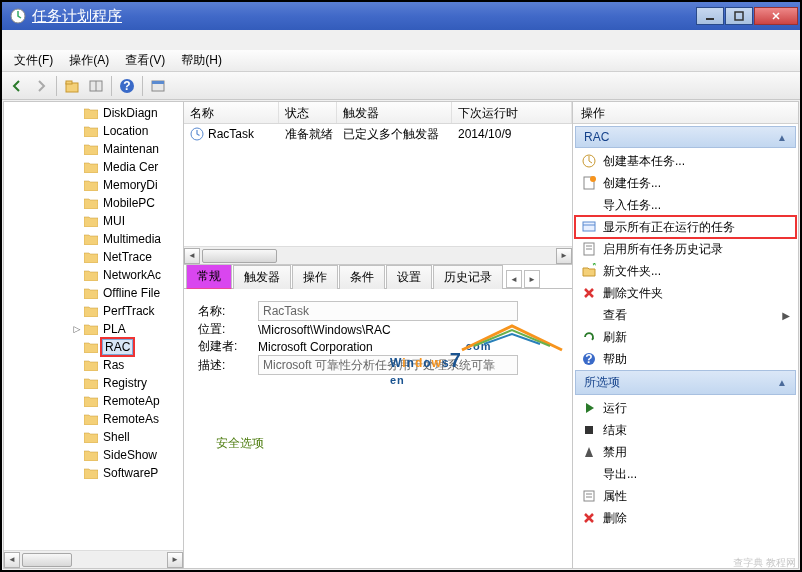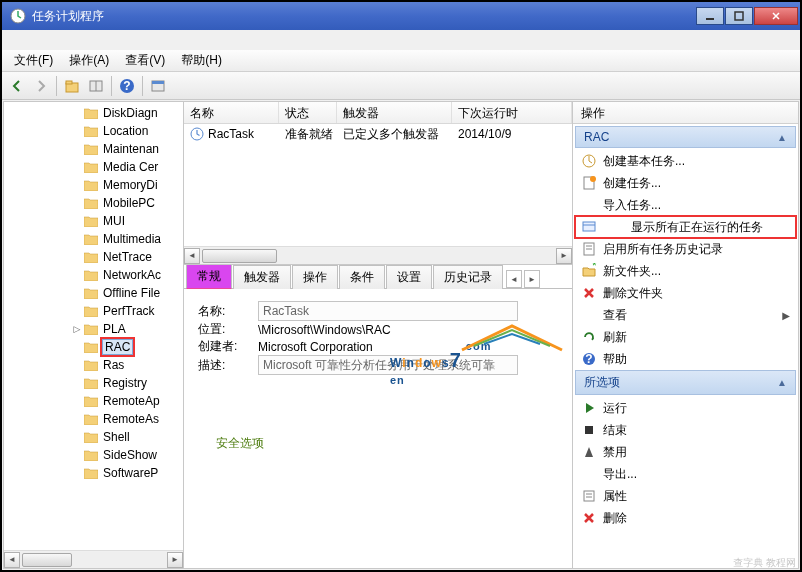--- a/index.html
+++ b/index.html
@@ -1,21 +1,21 @@
 <!DOCTYPE html>
 <html><head>
 <meta charset="utf-8">
 <style>
 * { margin: 0; padding: 0; box-sizing: border-box; font-family: "Microsoft YaHei", Tahoma, sans-serif; font-size: 12px; }
 body { background: #fff; width: 802px; height: 572px; overflow: hidden; border: 2px solid #000; }
 .window { width: 100%; height: 100%; display: flex; flex-direction: column; background: #f0f0f0; }
 
 .titlebar { height: 28px; background: linear-gradient(to bottom, #5a7fd4 0%, #4169c8 50%, #335cbb 100%); display: flex; align-items: center; padding: 0 2px 0 8px; color: #fff; }
 .titlebar-icon { width: 16px; height: 16px; margin-right: 6px; }
-.titlebar-text { flex: 1; font-size: 12px; }
+.titlebar-text { flex: 1; font-size: 15px; text-decoration: underline; }
 .win-buttons { display: flex; gap: 1px; }
 .win-btn { width: 28px; height: 18px; border: 1px solid #2a4a8a; background: linear-gradient(to bottom, #c8d8f0, #a8c0e0); display: flex; align-items: center; justify-content: center; font-family: Arial; }
 .win-btn.close { width: 44px; background: linear-gradient(to bottom, #e88, #c44); color: #fff; border-color: #933; }
 .win-btn svg { width: 10px; height: 10px; }
 
 .menubar { height: 22px; background: linear-gradient(to bottom, #fdfdfd, #ececec); border-bottom: 1px solid #d0d0d0; display: flex; align-items: center; padding: 0 4px; margin-top: 20px; }
 .menu-item { padding: 2px 8px; cursor: default; }
 
 .toolbar { height: 28px; background: linear-gradient(to bottom, #fafafa, #e8e8e8); border-bottom: 1px solid #c8c8c8; display: flex; align-items: center; padding: 0 4px; gap: 2px; }
 .tool-btn { width: 22px; height: 22px; border: 1px solid transparent; display: flex; align-items: center; justify-content: center; }
@@ -61,21 +61,21 @@
 .field-value { flex: 1; }
 .field-input { border: 1px solid #c4c4c4; background: #fcfcfc; padding: 2px 4px; width: 260px; height: 20px; color: #666; }
 .detail-footer-text { color: #4d7c0f; padding-left: 18px; }
 
 .action-panel { width: 225px; display: flex; flex-direction: column; background: #fff; }
 .action-header { height: 22px; background: linear-gradient(#fdfdfd,#f0f0f0); border-bottom: 1px solid #d0d0d0; padding: 3px 8px; font-weight: normal; }
 .action-body { flex: 1; overflow: hidden; padding: 2px; }
 .action-section-header { background: linear-gradient(to bottom, #dbe7f7, #c2d7f0); border: 1px solid #a8c0e0; padding: 3px 8px; display: flex; justify-content: space-between; align-items: center; color: #15428b; margin-bottom: 2px; }
 .action-section-header .arrow-up { font-size: 10px; color: #4a6a9a; }
 .action-item { display: flex; align-items: center; padding: 3px 6px; height: 22px; cursor: default; }
-.action-item.highlighted { outline: 2px solid #e33; outline-offset: -1px; gap: 28px; }
+.action-item.highlighted { outline: 2px solid #e33; outline-offset: -1px; }
 .action-item .ai { width: 16px; height: 16px; margin-right: 6px; display: flex; align-items: center; justify-content: center; }
 .action-item .arrow-right { margin-left: auto; font-size: 10px; color: #555; }
 
 .watermark { position: absolute; left: 390px; top: 340px; pointer-events: none; }
 .watermark-text { font-family: Arial; font-weight: bold; font-size: 30px; letter-spacing: 1px; }
 .wm-a { color: #1a5390; }
 .wm-b { color: #f7941d; }
 .wm-7 { color: #1a5390; font-size: 20px; }
 .wm-com { color: #1a5390; font-size: 11px; vertical-align: top; }
 .house-roof { position: absolute; top: -18px; left: 62px; }

